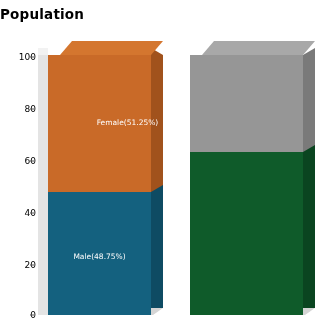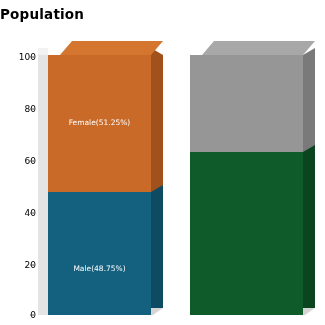--- a/index.html
+++ b/index.html
@@ -159,22 +159,22 @@
                   clip-path: polygon(0 7px, 12px 0, 12px 123px, 0 123px);"></div>
 
       <div style="position:absolute; left:0; top:41px; width:115px; height:14px;
                   background:#D4762F;
                   clip-path: polygon(12px 14px, 103px 14px, 115px 0, 24px 0);"></div>
 
       <div class="bar-front" style="top:55px; width:103px; height:137px; background:#C96A28;"></div>
 
       <div class="bar-front" style="top:192px; width:103px; height:123px; background:#14617F;"></div>
 
-      <div class="seg-label" style="top:122px; width:103px;">Female(51.25%)</div>
-      <div class="seg-label" style="top:256px; width:103px;margin-top:12px;">Male(48.75%)</div>
+      <div class="seg-label" style="top:122px; width:103px;margin-left:28px;">Female(51.25%)</div>
+      <div class="seg-label" style="top:256px; width:103px;">Male(48.75%)</div>
     </div>
 
     <div class="bar-group" style="left:190px; top:0; width:125px; height:325px;">
 
       <div class="bar-side" style="left:113px; top:48px;
                   width:12px; height:104px;
                   background:#7A7A7A;
                   clip-path: polygon(0 7px, 12px 0, 12px 104px, 0 104px);"></div>
 
       <div class="bar-side" style="left:113px; top:145px;

